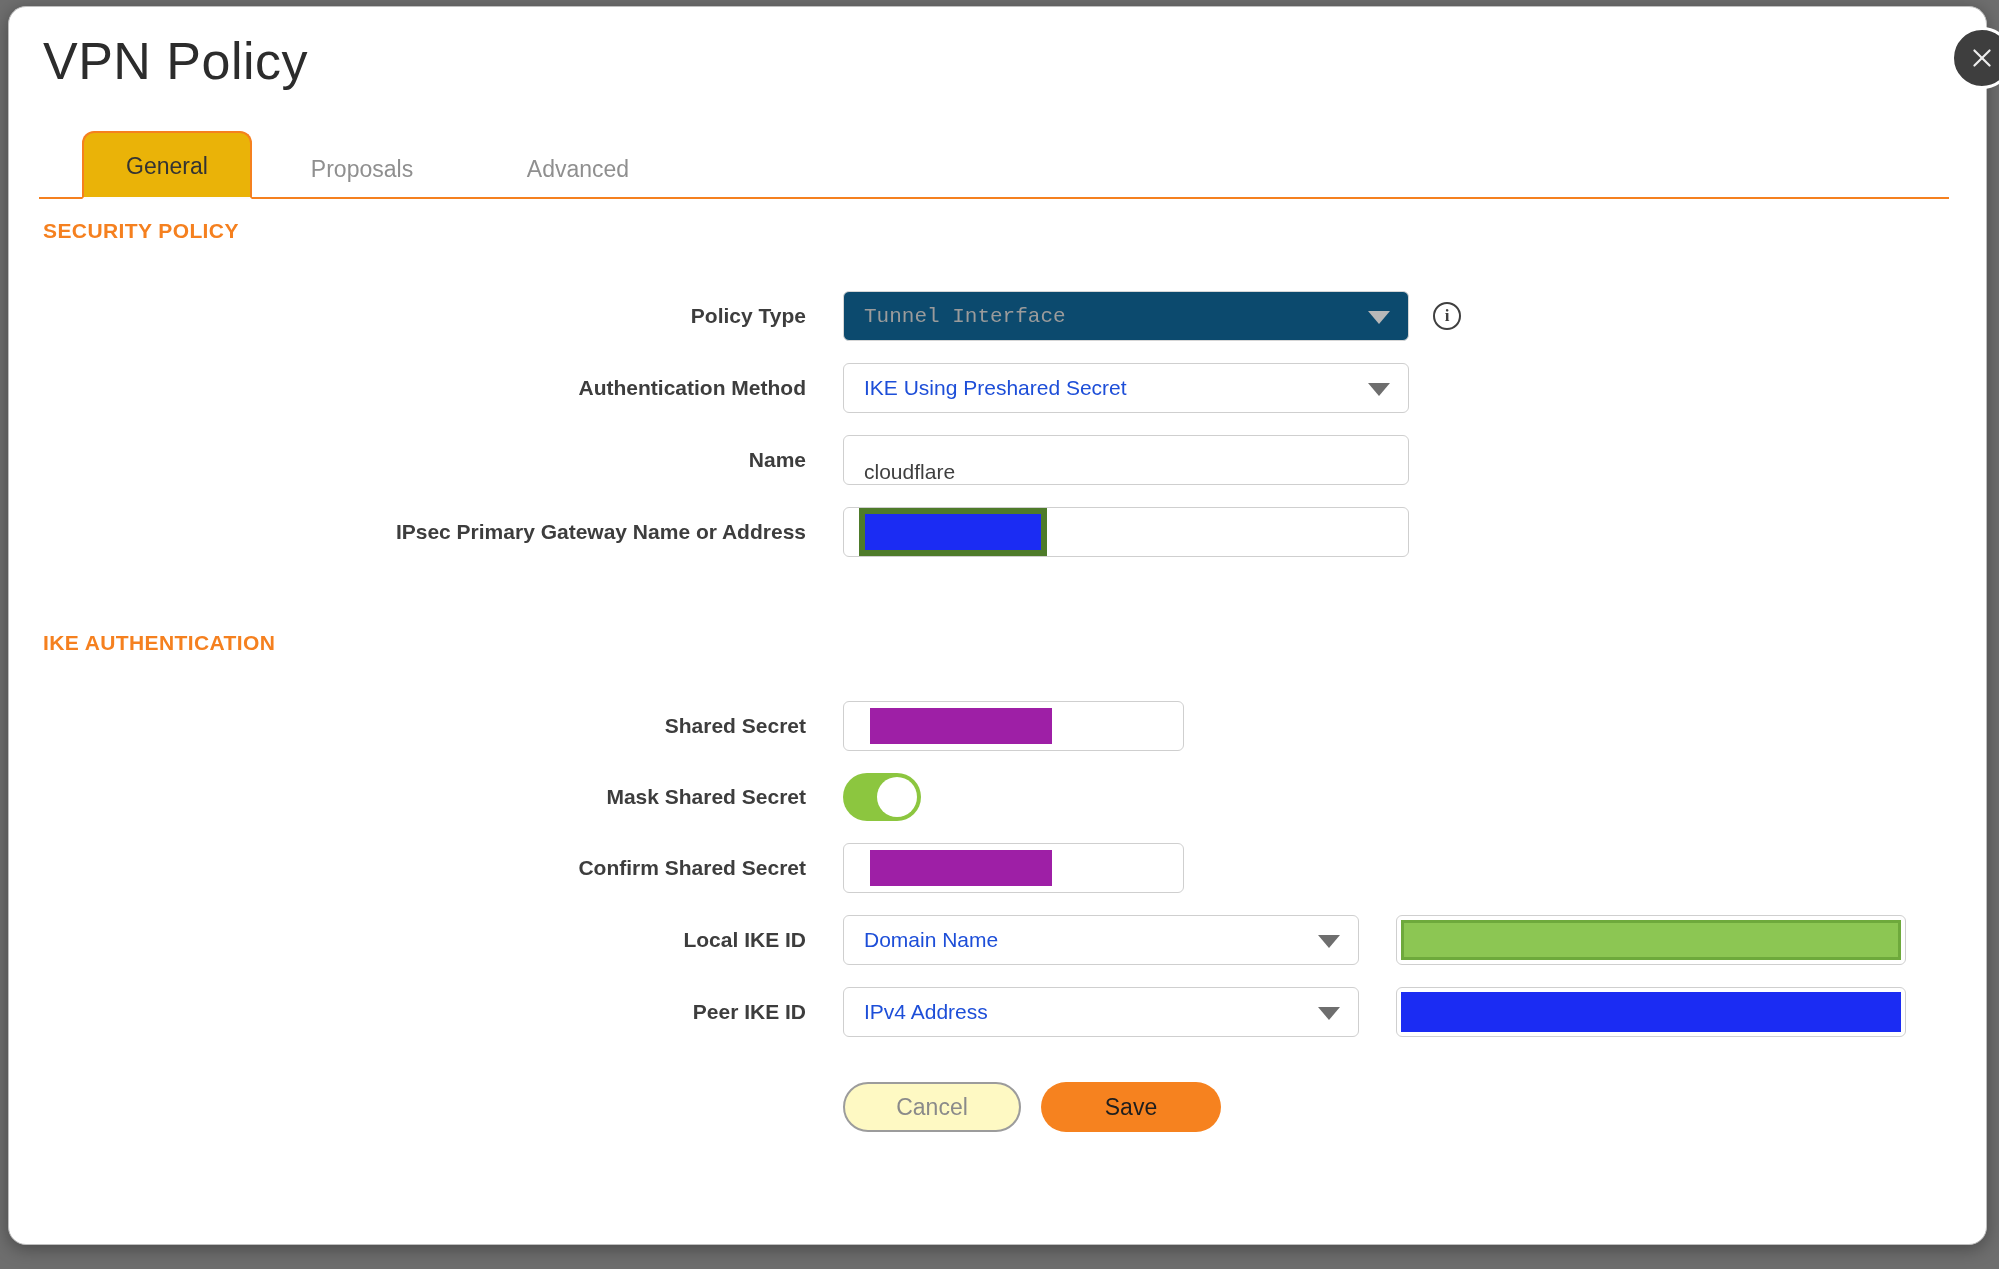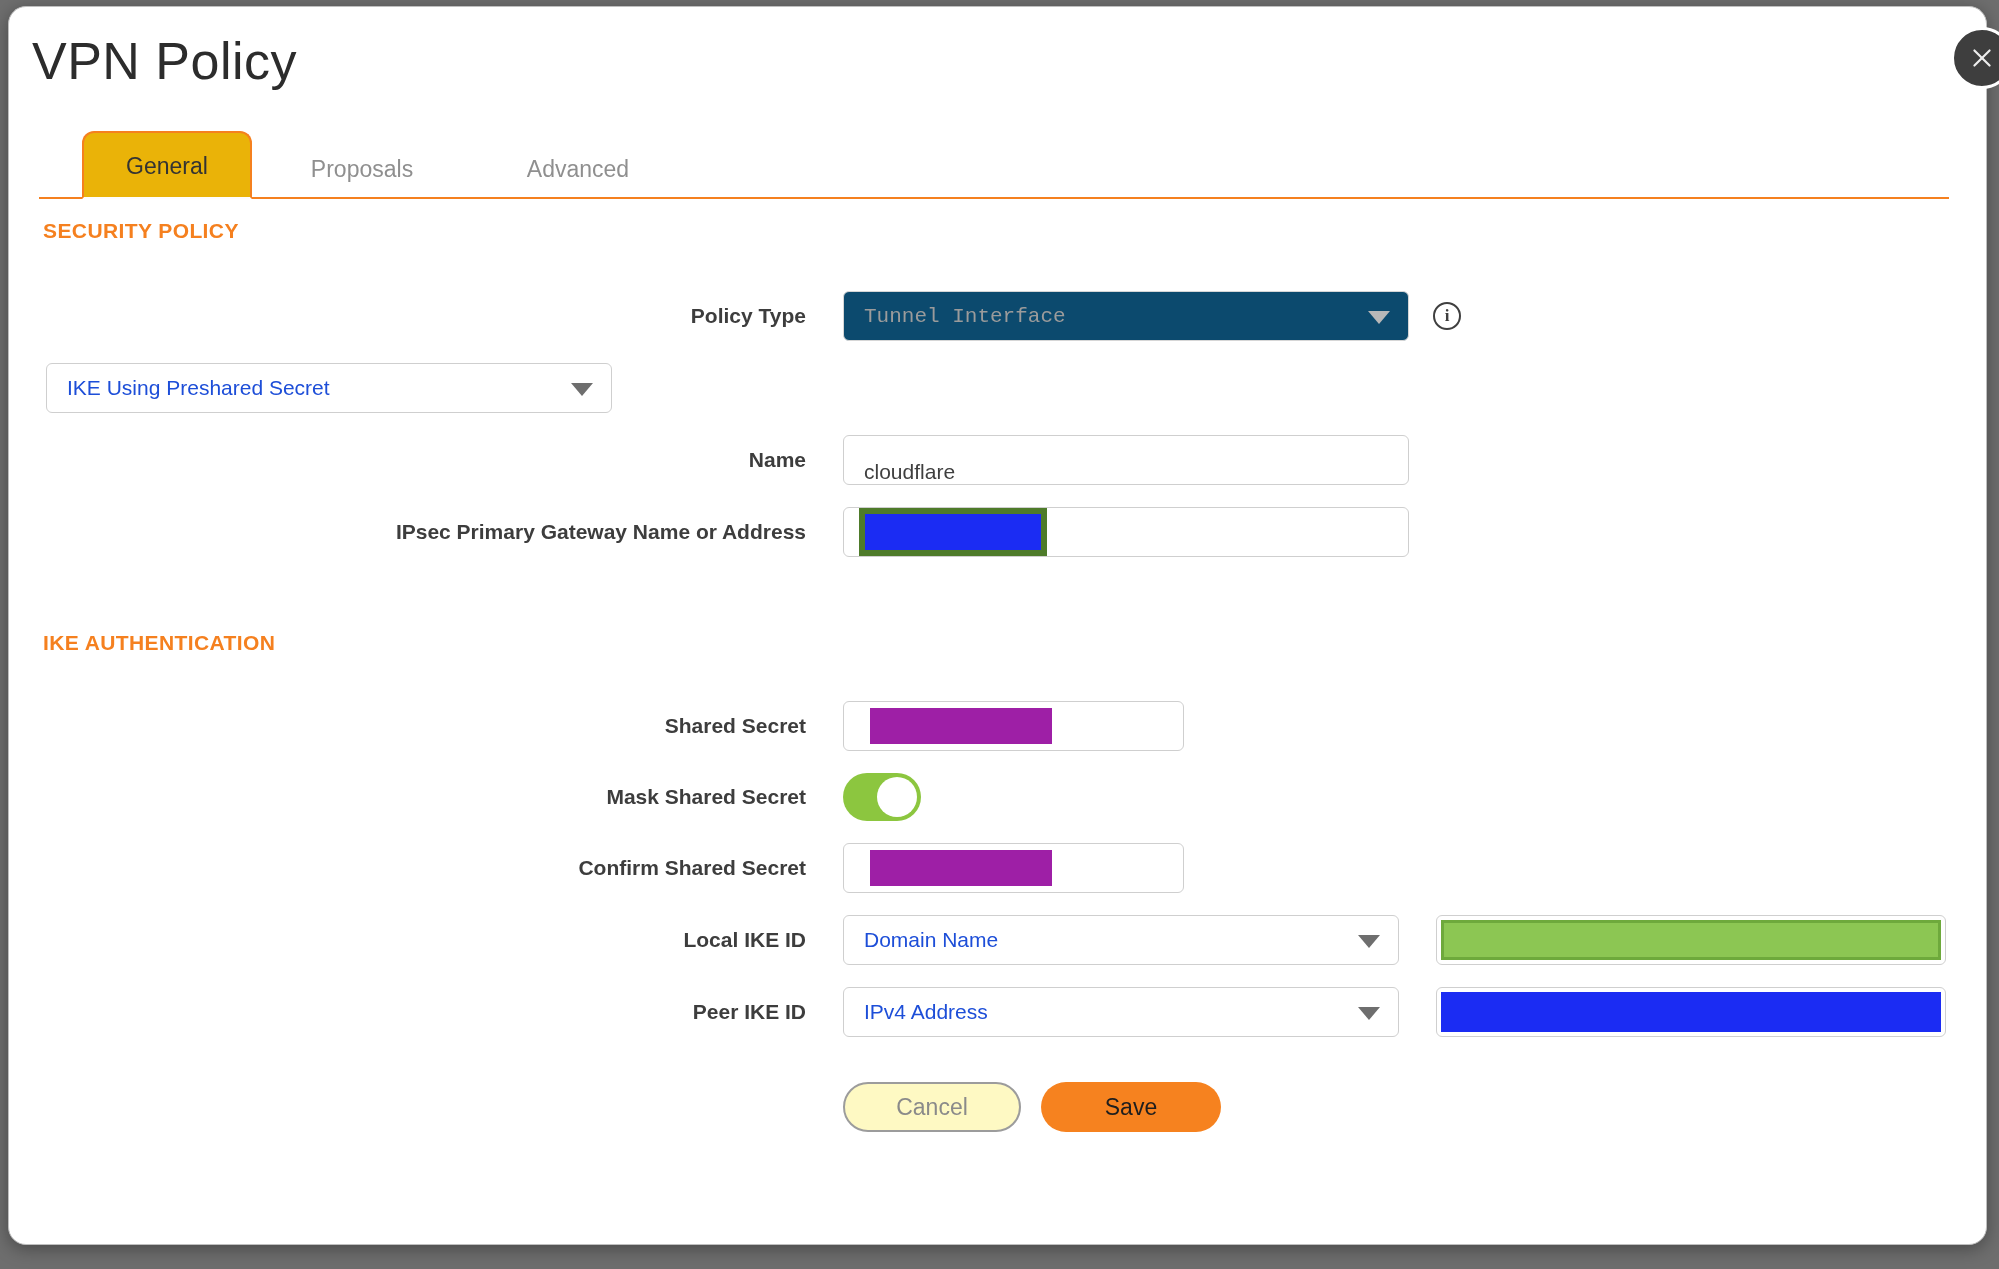--- a/index.html
+++ b/index.html
@@ -10,21 +10,21 @@
   
   .dialog{position:absolute;left:8px;top:6px;width:1977px;height:1237px;
           background:#ffffff;border:1px solid #bfbfbf;border-radius:18px;
           box-shadow:0 4px 18px rgba(0,0,0,.35);}
   .close-btn{position:absolute;left:1951px;top:27px;width:62px;height:62px;border-radius:50%;
              background:#3e3e3e;border:3px solid #ffffff;box-sizing:border-box;
              display:flex;align-items:center;justify-content:center;z-index:5;cursor:pointer;}
   .close-btn svg{width:26px;height:26px;display:block;}
 
   
-  .title{margin:24px 0 0 23px;font-size:52px;font-weight:400;color:#2c2c2c;letter-spacing:.5px;}
+  .title{margin:24px 0 0 34px;font-size:52px;font-weight:400;color:#2c2c2c;letter-spacing:.5px;}
   .tabbar{display:flex;align-items:flex-end;margin:36px 37px 0 30px;
           border-bottom:2px solid #f5801f;height:70px;}
   .tab{box-sizing:border-box;text-align:center;font-size:23px;cursor:pointer;}
   .tab.active{width:170px;height:68px;line-height:66px;margin-left:43px;margin-bottom:-2px;
               background:#eab308;color:#333333;font-weight:500;
               border:2px solid #f5801f;border-bottom:2px solid #fdfdfd;
               border-radius:12px 12px 0 0;}
   .tab.inactive{width:160px;height:56px;line-height:56px;color:#8f8f8f;font-weight:400;
                 border:none;background:transparent;}
   .tab.t2{margin-left:30px;} .tab.t3{margin-left:56px;}
@@ -44,21 +44,21 @@
 
   .select{height:50px;border:1px solid #cfcfcf;border-radius:6px;background:#ffffff;
           display:flex;align-items:center;cursor:pointer;}
   .select .sel-text{margin-left:20px;font-size:21px;color:#1d4ed8;}
   .select .arrow{position:absolute;right:18px;top:50%;margin-top:-5px;width:0;height:0;
                  border-left:11px solid transparent;border-right:11px solid transparent;
                  border-top:13px solid #6e6e6e;}
   .select.disabled{background:#0c4a6e;border-color:#d6d6d6;cursor:default;font-family:Liberation Mono, monospace;}
   .select.disabled .sel-text{color:#9b9b9b;}
   .select.disabled .arrow{border-top-color:#b8b8b8;}
-  .w566{width:566px;} .w556{width:556px;} .w341{width:341px;} .w510{width:510px;}
+  .w566{width:566px;} .w556{width:516px;} .w341{width:341px;} .w510{width:510px;}
 
   .text-input{height:50px;border:1px solid #cfcfcf;border-radius:6px;background:#ffffff;
               display:flex;align-items:flex-end;}
   .text-input .in-text{margin-left:20px;font-size:21px;color:#3f3f3f;}
 
   .info-icon{margin-left:24px;width:28px;height:28px;border:2px solid #3f3f3f;border-radius:50%;
              box-sizing:border-box;display:flex;align-items:center;justify-content:center;
              font-family:"Liberation Serif",serif;font-size:17px;font-weight:700;color:#3f3f3f;
              cursor:pointer;}
 
@@ -108,20 +108,21 @@
       <div class="row">
         <div class="row-label">Policy Type</div>
         <div class="ctrl select disabled w566">
           <span class="sel-text">Tunnel Interface</span>
           <span class="arrow"></span>
         </div>
         <div class="info-icon">i</div>
       </div>
 
       <div class="row">
+        <div class="row-label">Authentication Method</div>
         <div class="ctrl select w566">
           <span class="sel-text">IKE Using Preshared Secret</span>
           <span class="arrow"></span>
         </div>
       </div>
 
       <div class="row">
         <div class="row-label">Name</div>
         <div class="ctrl text-input w566">
           <span class="in-text">cloudflare</span>

